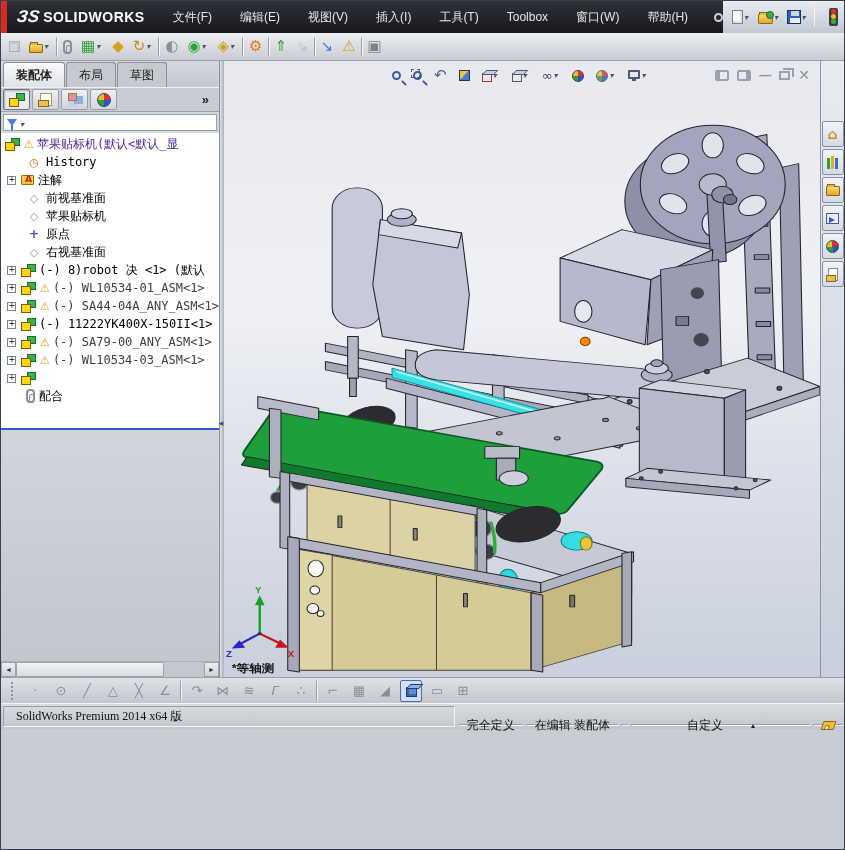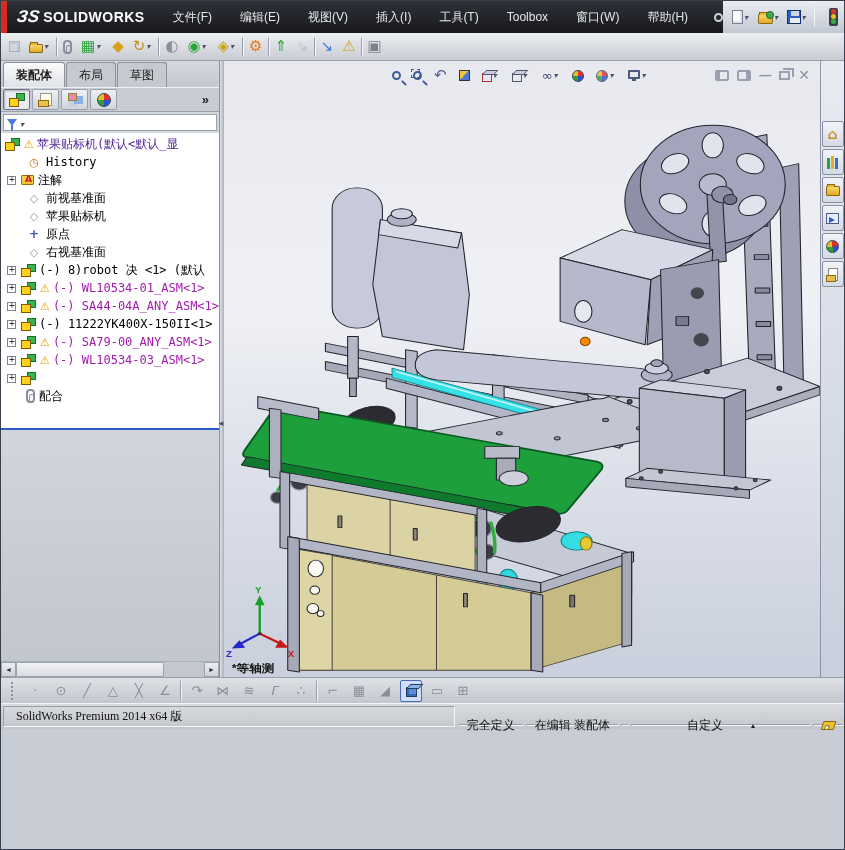--- a/index.html
+++ b/index.html
@@ -57,21 +57,21 @@
   .tree{background:#fff;height:297px;overflow:hidden;padding-top:2px;border-bottom:2px solid #2a5cc8;font-family:"DejaVu Sans Mono",monospace;font-size:12px}
   .trow{height:18px;display:flex;align-items:center;padding-left:25px;white-space:nowrap;cursor:default}
   .trow.root{padding-left:4px;font-weight:normal}
   .trow.has-expand{padding-left:6px}
   .exp{display:none;width:9px;height:9px;border:1px solid #7a8494;background:#fff;flex:none;margin-right:5px;position:relative}
   .exp::before{content:"+";position:absolute;left:1px;top:-3px;font-size:10px;color:#333;font-family:"Liberation Sans",sans-serif}
   .has-expand .exp{display:inline-block}
   .warn-ic{display:none;font-size:11px;color:#e0a010;margin:0 3px 0 1px;font-family:"DejaVu Sans",sans-serif}
   .has-warn .warn-ic{display:inline}
   .trow .label{color:#000}
-  .trow.dim .label{color:#a21caf}
+  .trow.dim .label{color:#404040}
   .root .label,.root .suffix{color:#4c1d95}
   .t-ic{display:inline-flex;width:16px;height:14px;align-items:center;justify-content:center;margin-right:4px;flex:none;font-family:"DejaVu Sans",sans-serif;font-size:11px}
   .panel-fill{flex:1;background:linear-gradient(180deg,#d2d5db,#c2c6cd)}
   .hscroll{height:16px;background:#d7dade;border-top:1px solid #aab0ba;display:flex;align-items:stretch}
   .sc-btn{width:15px;border:1px solid #9aa3b0;background:linear-gradient(180deg,#eceef2,#cfd2d9);display:flex;align-items:center;justify-content:center;font-size:7px;color:#333}
   .sc-thumb{width:148px;background:linear-gradient(180deg,#f2f3f6,#d8dbe1);border:1px solid #9aa3b0;border-radius:1px}
   .sc-track{flex:1;background:#c3c7ce}
   .splitter{flex:0 0 4px;background:linear-gradient(90deg,#dfe2e7,#aab0ba);position:relative}
   .splitter::before{content:"◄";position:absolute;top:358px;left:-3px;font-size:8px;color:#44506a}
 

